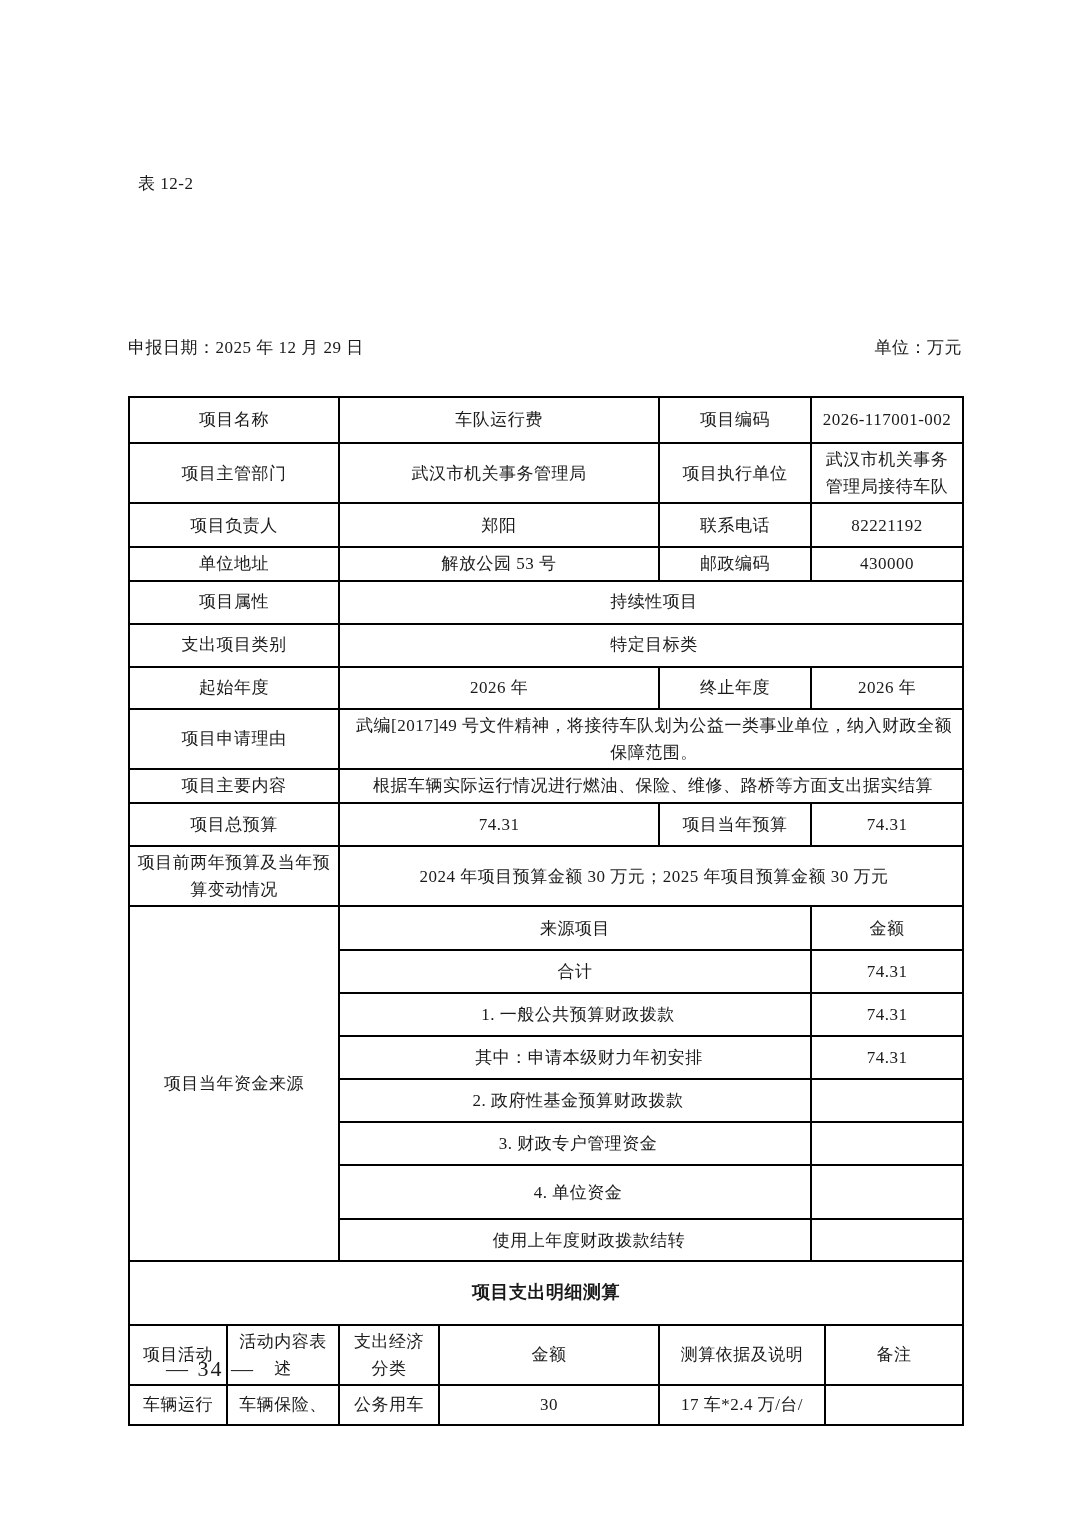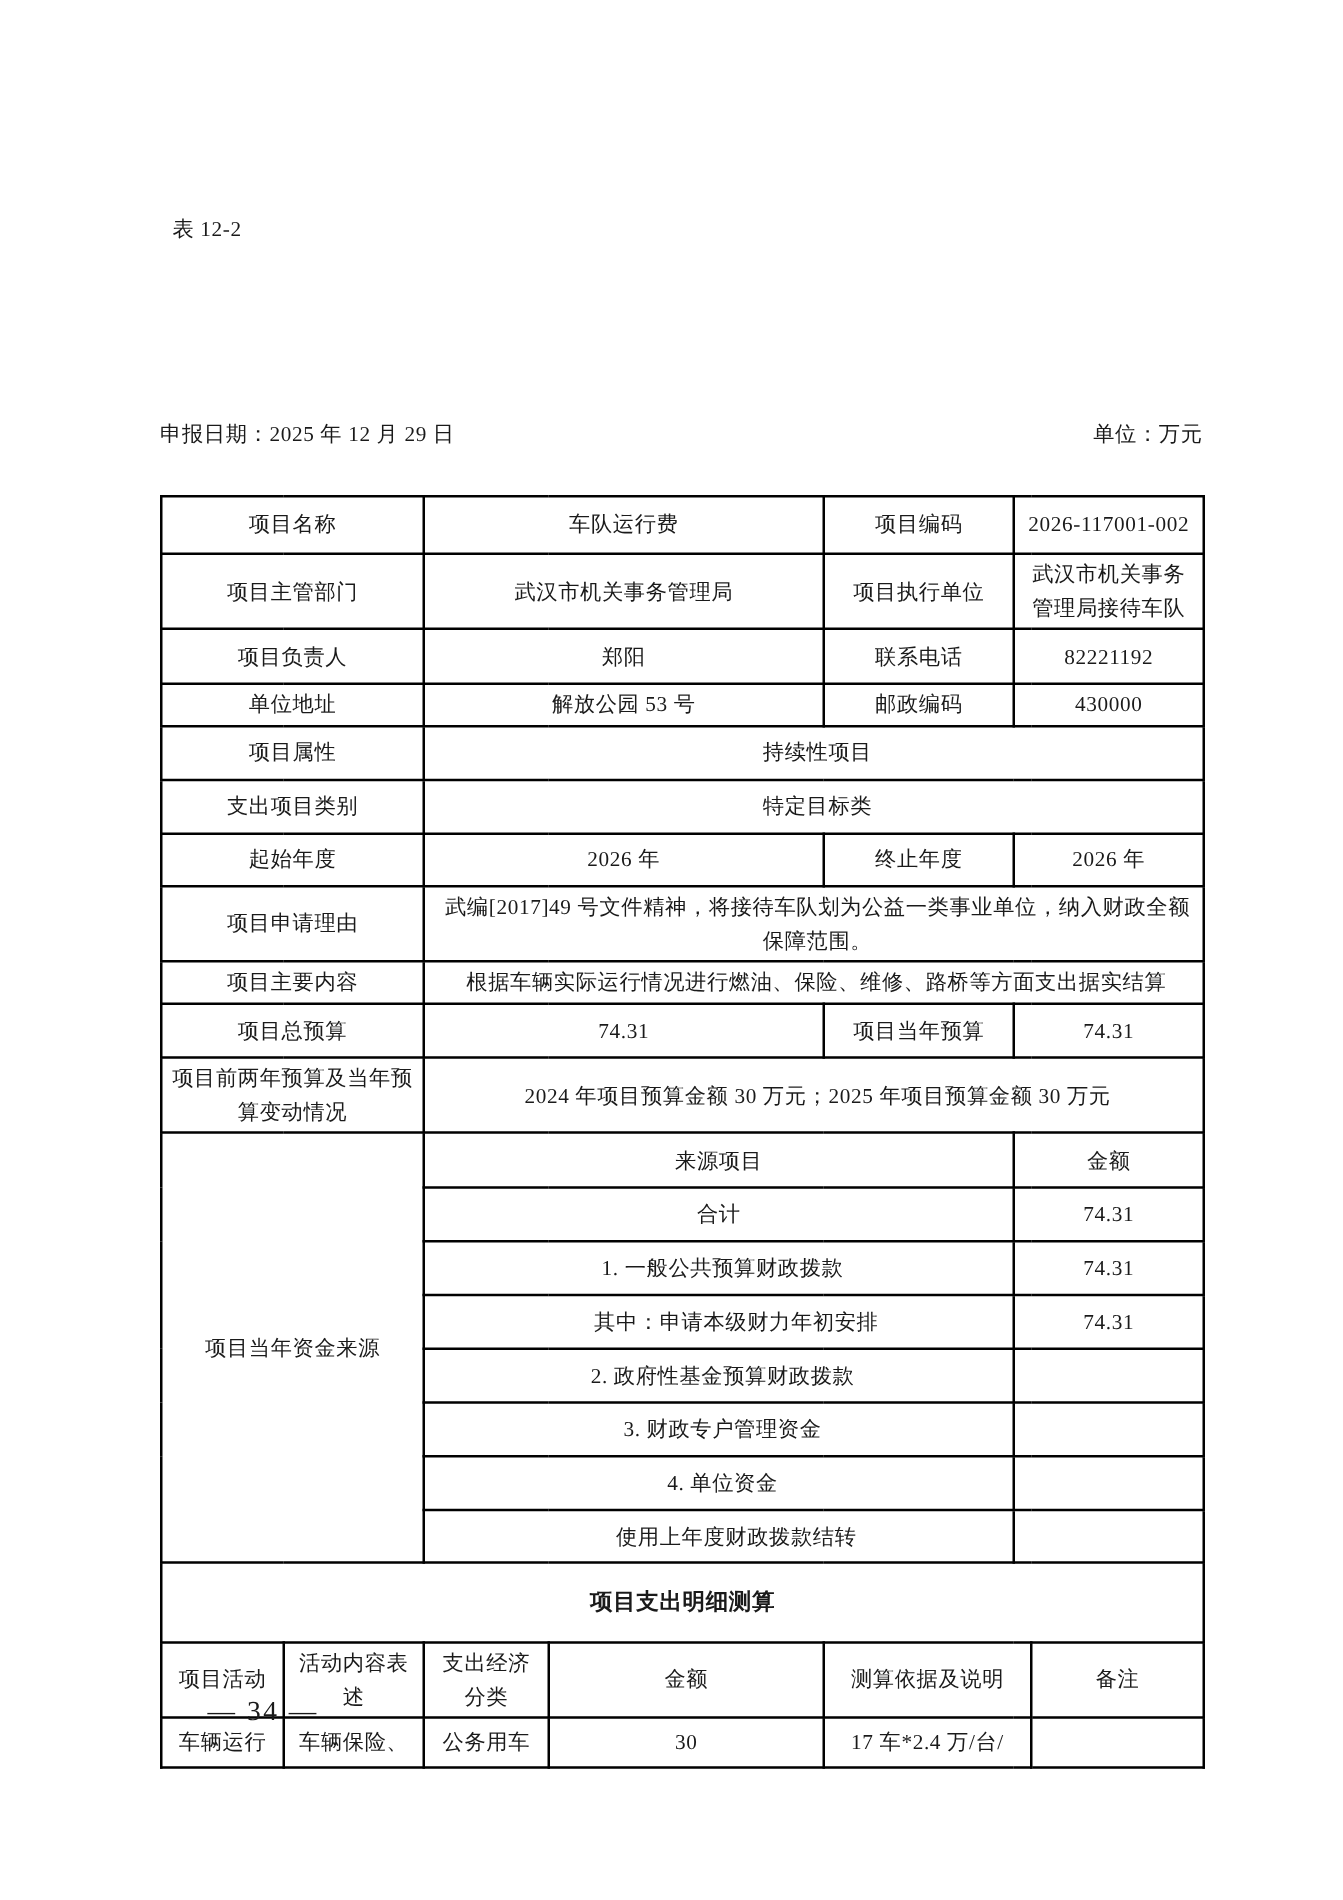--- a/index.html
+++ b/index.html
@@ -194,21 +194,21 @@
       <td colspan="2">74.31</td>
     </tr>
     <tr style="height:43px">
       <td colspan="3" class="left">2. 政府性基金预算财政拨款</td>
       <td colspan="2"></td>
     </tr>
     <tr style="height:43px">
       <td colspan="3" class="left">3. 财政专户管理资金</td>
       <td colspan="2"></td>
     </tr>
-    <tr style="height:43px">
+    <tr style="height:54px">
       <td colspan="3" class="left">4. 单位资金</td>
       <td colspan="2"></td>
     </tr>
     <tr style="height:42px">
       <td colspan="3" class="left indent">使用上年度财政拨款结转</td>
       <td colspan="2"></td>
     </tr>
 
     <tr style="height:28px">
       <td colspan="7" class="section-head">项目支出明细测算</td>

